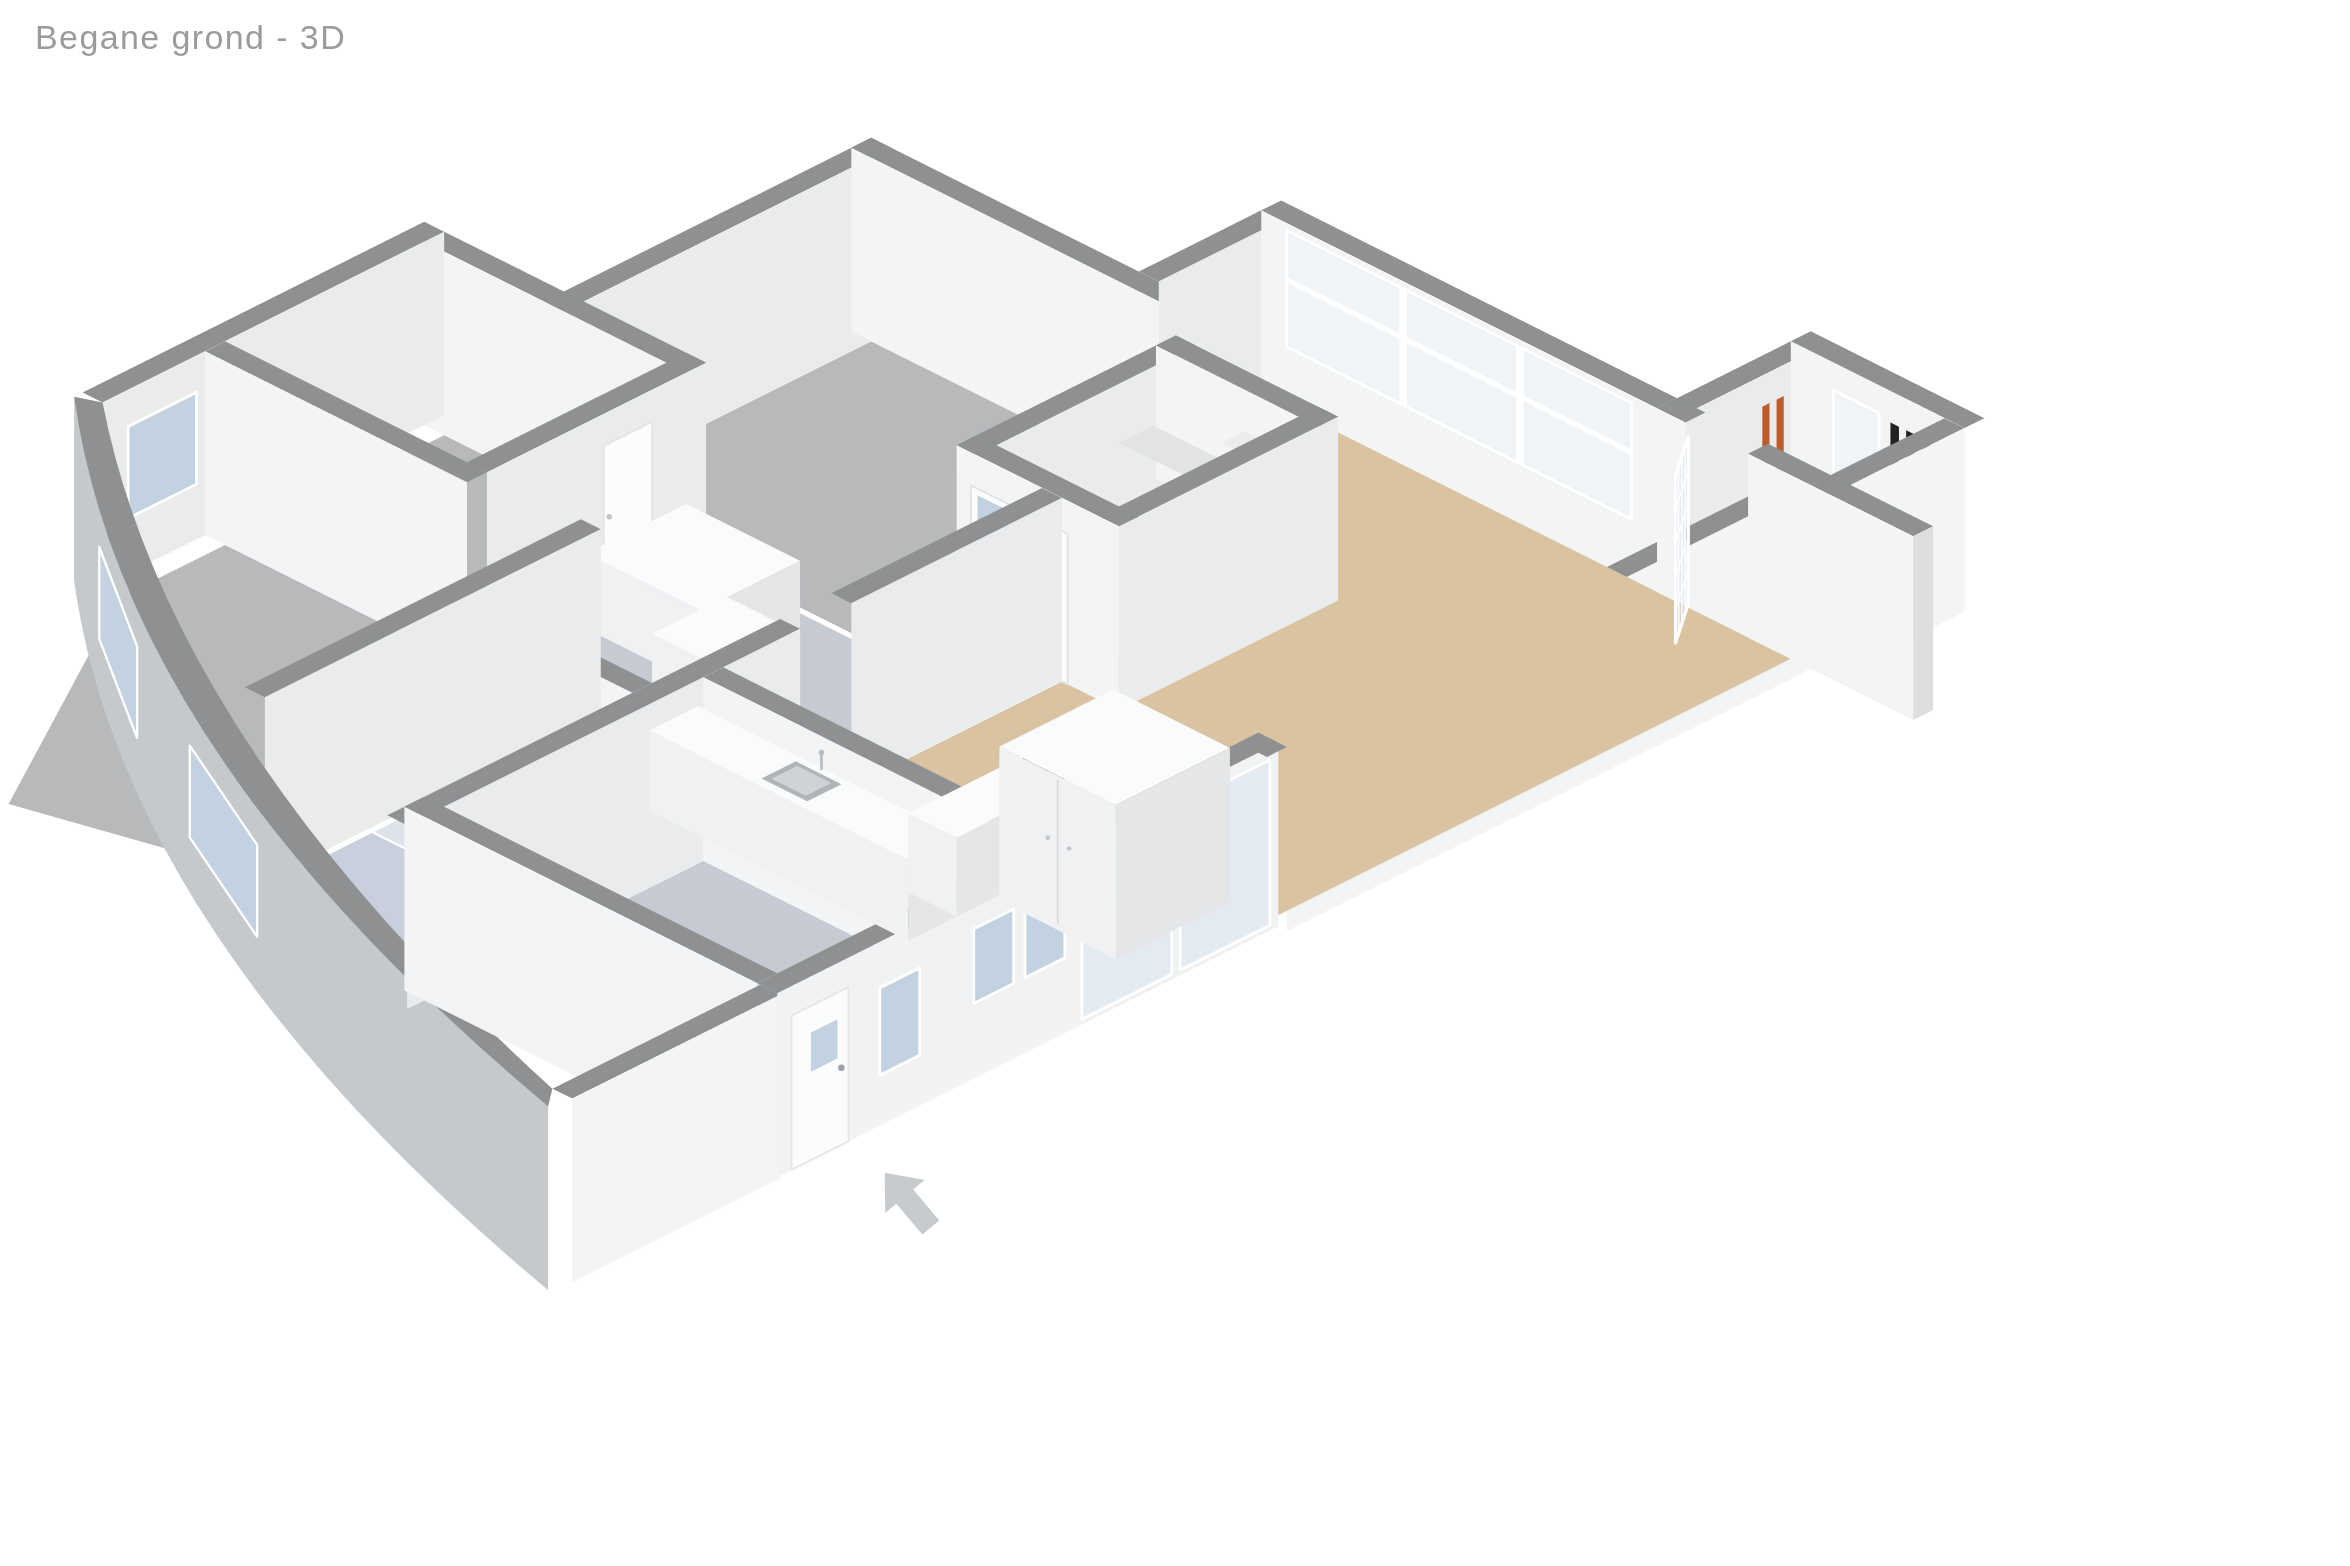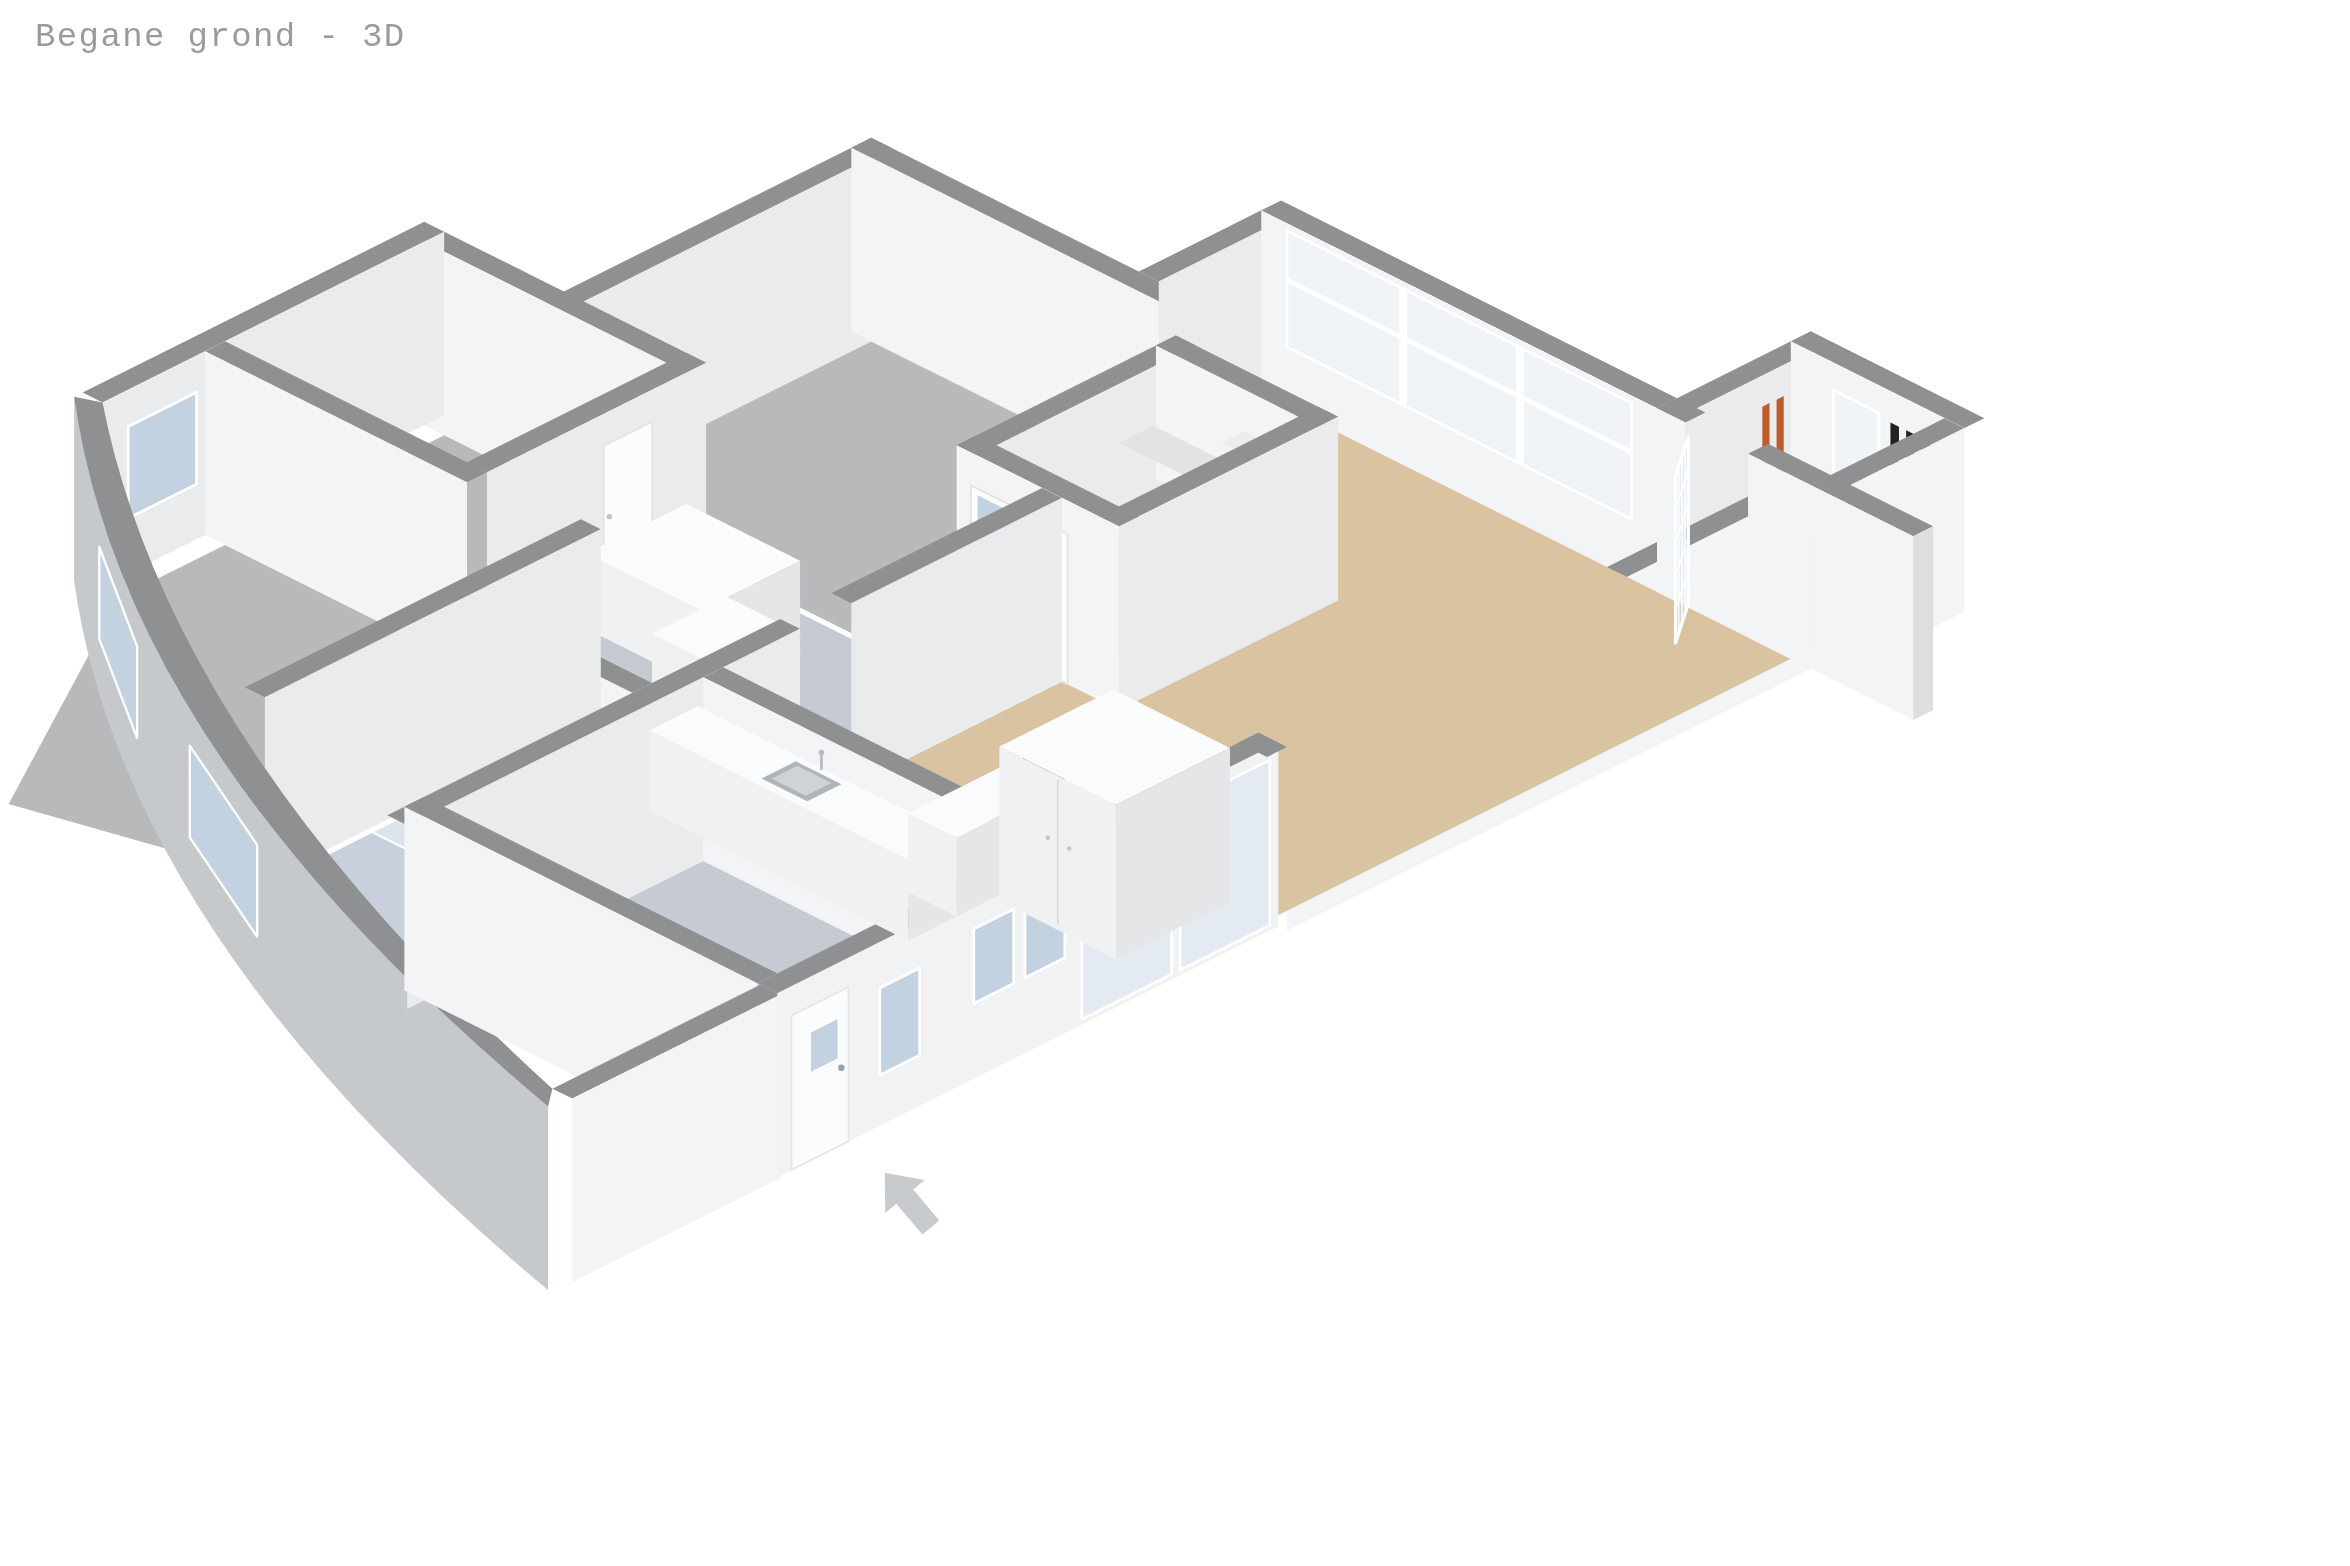--- a/index.html
+++ b/index.html
@@ -1,17 +1,17 @@
 <!DOCTYPE html>
 <html style="--background: #ffffff; --title_text: #9b9b9b; --wall_top: #8e9091; --wall_face: #f3f4f5; --wall_face_side: #e9ebec; --curve_ext: #c6c9cb; --floor_living: #d9c3a0; --floor_room: #b7b9bb; --floor_bath: #c7d0dc; --floor_hall: #c6cbd3; --glass_blue: #c3d2e0; --glass_clear: rgba(216,228,238,0.55); --glass_white: #f0f4f7; --frame: #ffffff; --tread: #ececee; --tread_alt: #e1e3e5; --cooktop: #161616; --burner: #d2271b; --sink: #aeb4b8; --meter_dark: #222222; --meter_orange: #bf5c2b; --arrow: #c8cbce;font-size:14.7px"><head>
 <meta charset="utf-8">
 <style>
   html,body{margin:0;padding:0;background:#fff;}
   .stage{position:relative;width:2351px;height:1567px;background:var(--background,#fff);overflow:hidden;
-         font-family:Liberation Mono, monospace;}
+         font-family:Liberation Sans, sans-serif;}
   .title{position:absolute;left:35px;top:18.4px;font-size:34px;letter-spacing:1.4px;
          color:var(--title_text,#9b9b9b);font-weight:400;}
   svg{position:absolute;left:0;top:0;}
 </style>
 </head>
 <body>
 
 <div class="stage">
   <div class="title">Begane grond - 3D</div>
   <svg width="2351" height="1567" viewBox="0 0 2560 1706" xmlns="http://www.w3.org/2000/svg">

